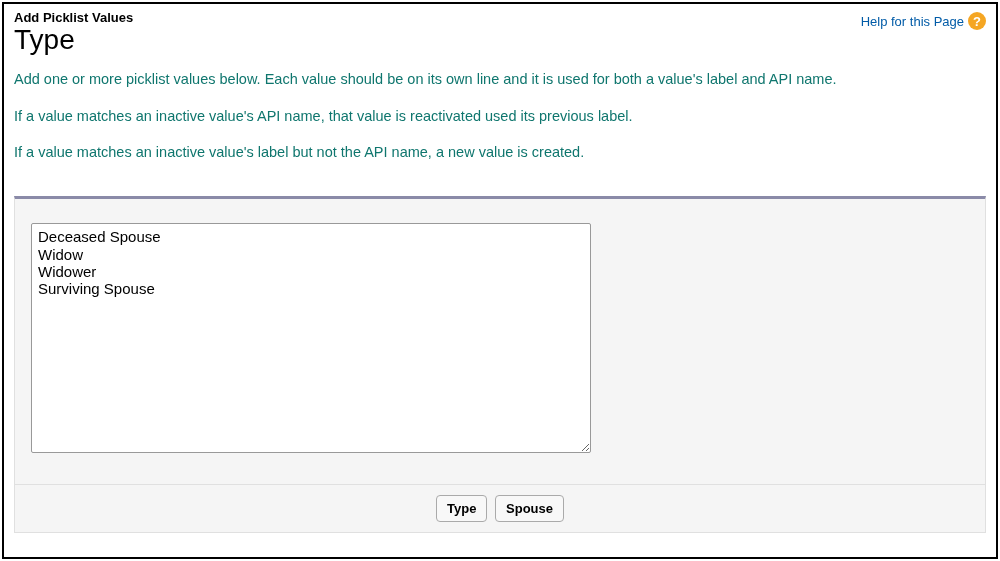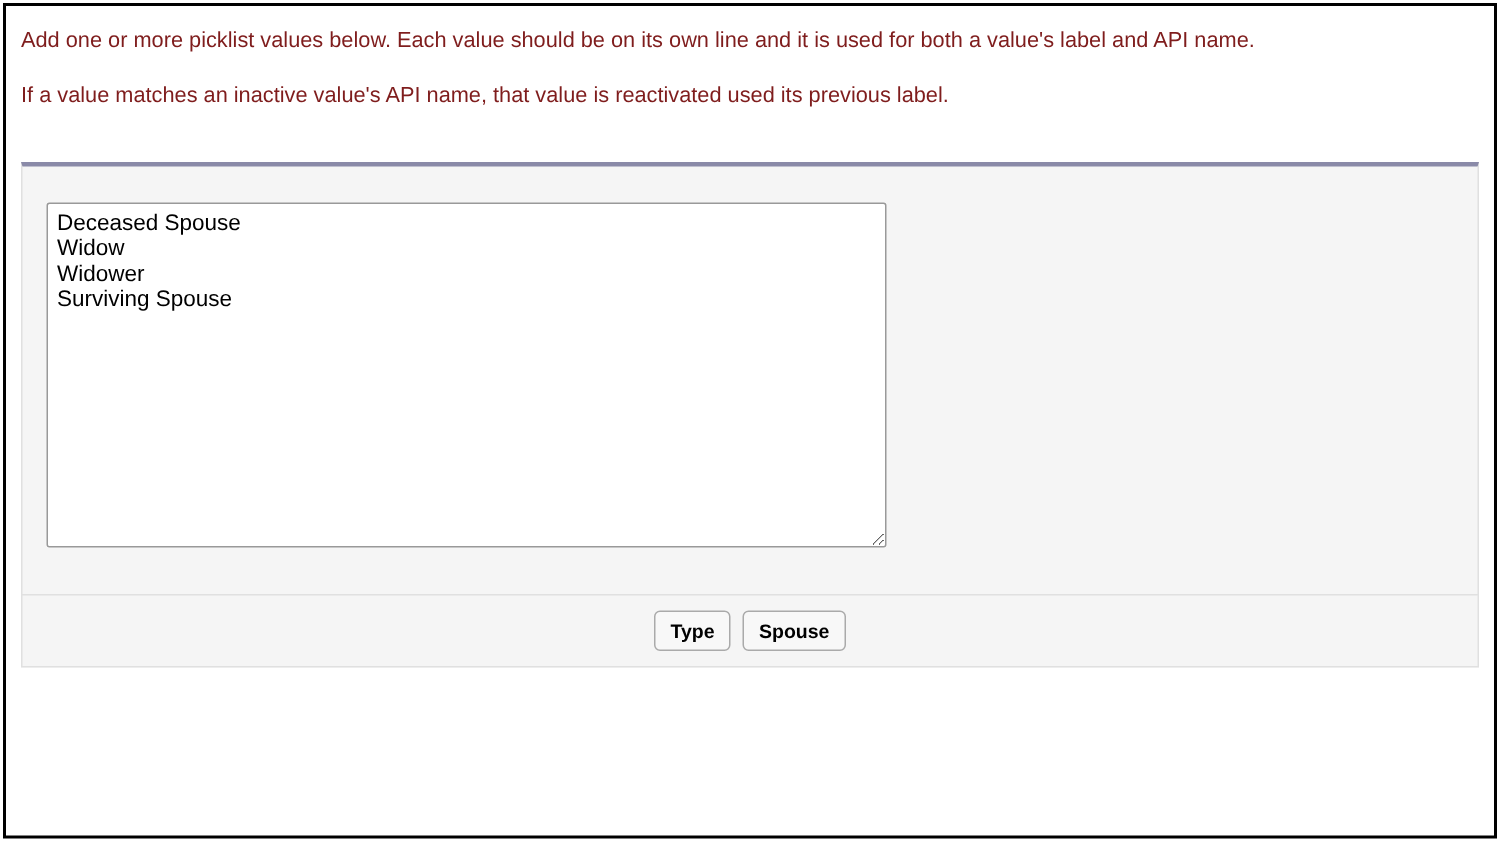--- a/index.html
+++ b/index.html
@@ -66,21 +66,21 @@
       align-items: center;
       justify-content: center;
       color: #fff;
       font-weight: bold;
       font-size: 13px;
       line-height: 1;
     }
     .description-area {
       padding: 14px 10px 10px 10px;
       font-size: 14.5px;
-      color: #7f1d1d;
+      color: #0f766e;
       line-height: 1.3;
     }
     .description-area p {
       margin-bottom: 18px;
     }
     .form-panel {
       margin: 6px 10px 0 10px;
       background: #f5f5f5;
       border-top: 3px solid #8a8aa8;
       border-left: 1px solid #e0e0e0;
@@ -119,24 +119,35 @@
       border-radius: 4px;
       cursor: pointer;
       margin: 0 2px;
     }
   </style>
 </head>
 <body>
 
 <div class="page-container">
 
+  <div class="header-row">
+    <div class="header-left">
+      <div class="breadcrumb">Add Picklist Values</div>
+      <h1 class="page-title">Type</h1>
+    </div>
+    <div class="help-link-wrap">
+      <a href="#" class="help-link">Help for this Page</a>
+      <span class="help-icon">?</span>
+    </div>
+  </div>
 
   <div class="description-area">
     <p>Add one or more picklist values below. Each value should be on its own line and it is used for both a value's label and API name.</p>
     <p>If a value matches an inactive value's API name, that value is reactivated used its previous label.</p>
+    <p>If a value matches an inactive value's label but not the API name, a new value is created.</p>
   </div>
 
   <div class="form-panel">
     <textarea class="picklist-textarea" style="">Deceased Spouse
 Widow
 Widower
 Surviving Spouse</textarea>
   </div>
 
   <div class="button-bar">

